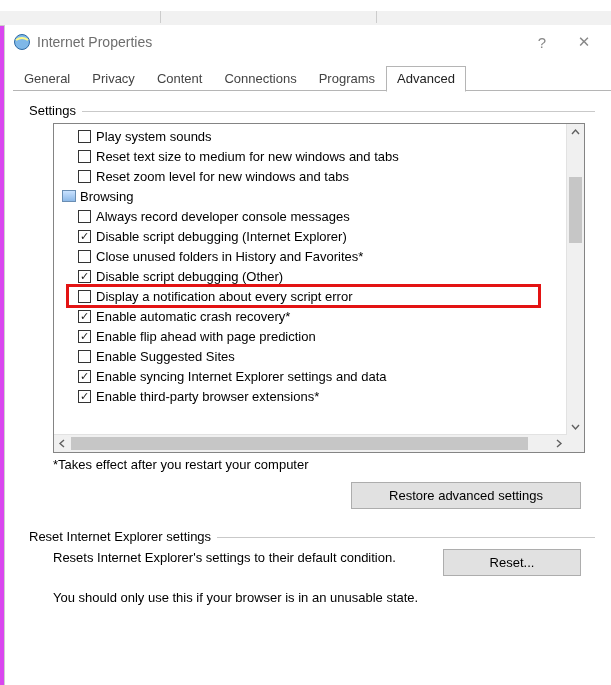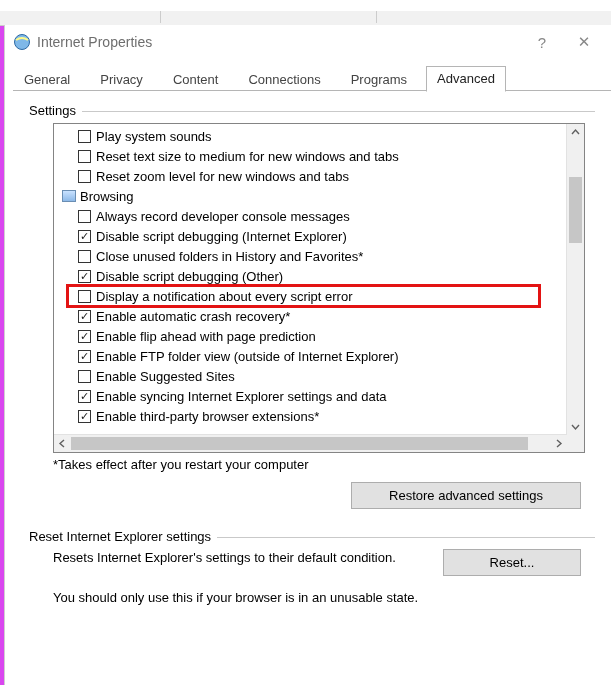--- a/index.html
+++ b/index.html
@@ -53,25 +53,24 @@
     width: 42px; height: 28px;
     display: flex; align-items: center; justify-content: center;
     color: #888;
     font-size: 15px;
   }
   .app-icon svg { display:block; }
 
   
   .tabstrip {
     display: flex;
-    align-items: center;
+    align-items: flex-start;
     padding: 0 8px;
     margin-top: 6px;
     position: relative;
-    gap: 8px;
   }
   .tabstrip::after {
     content:"";
     position:absolute;
     left:8px; right:0; bottom:0;
     border-bottom:1px solid #b5b5b5;
   }
   .tab {
     padding: 4px 10px 5px 10px;
     font-size: 13px;
@@ -302,24 +301,20 @@
                 <span class="cb"></span>
                 <span>Display a notification about every script error</span>
               </div>
               <div class="row">
                 <span class="cb checked"></span>
                 <span>Enable automatic crash recovery*</span>
               </div>
               <div class="row">
                 <span class="cb checked"></span>
                 <span>Enable flip ahead with page prediction</span>
-              </div>
-              <div class="row">
-                <span class="cb checked"></span>
-                <span>Enable FTP folder view (outside of Internet Explorer)</span>
               </div>
               <div class="row">
                 <span class="cb"></span>
                 <span>Enable Suggested Sites</span>
               </div>
               <div class="row">
                 <span class="cb checked"></span>
                 <span>Enable syncing Internet Explorer settings and data</span>
               </div>
               <div class="row">

